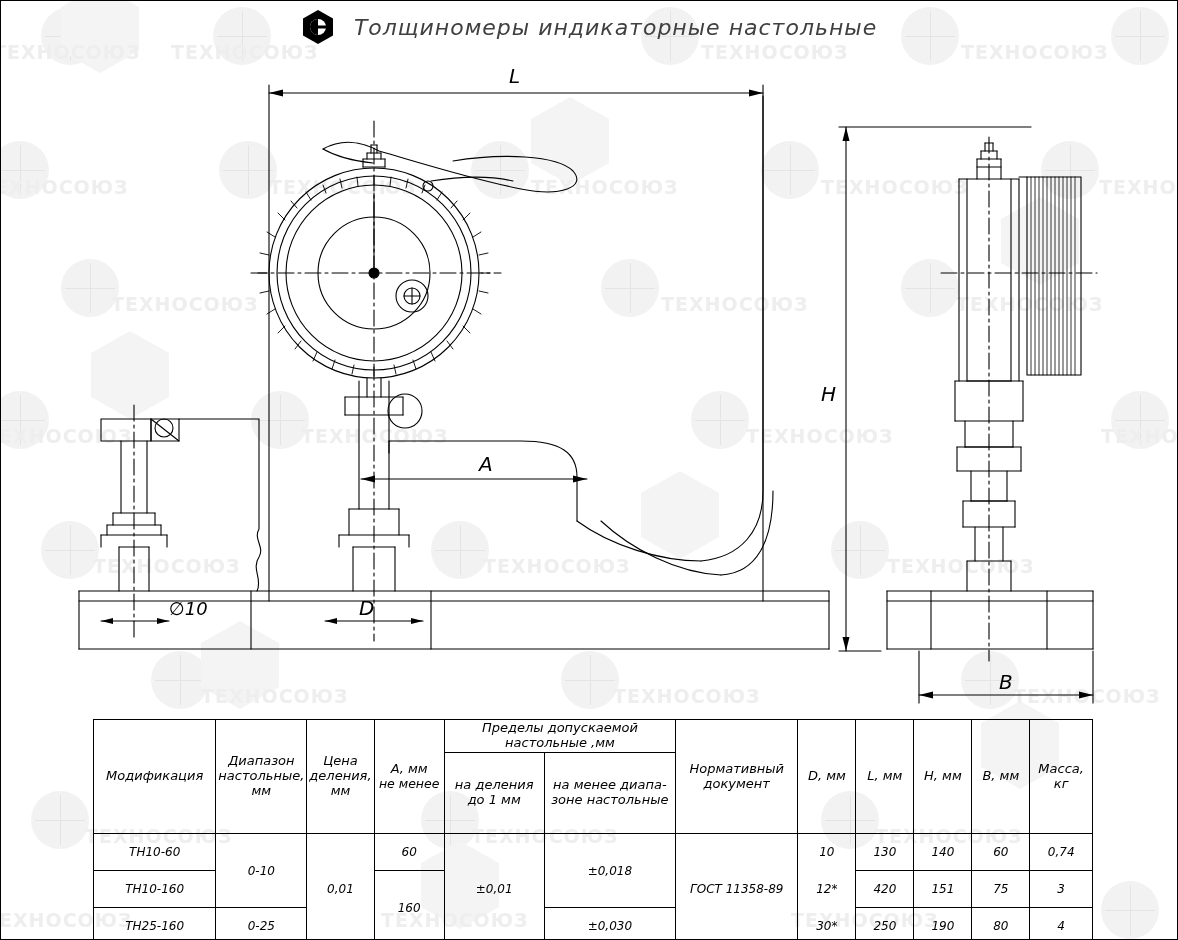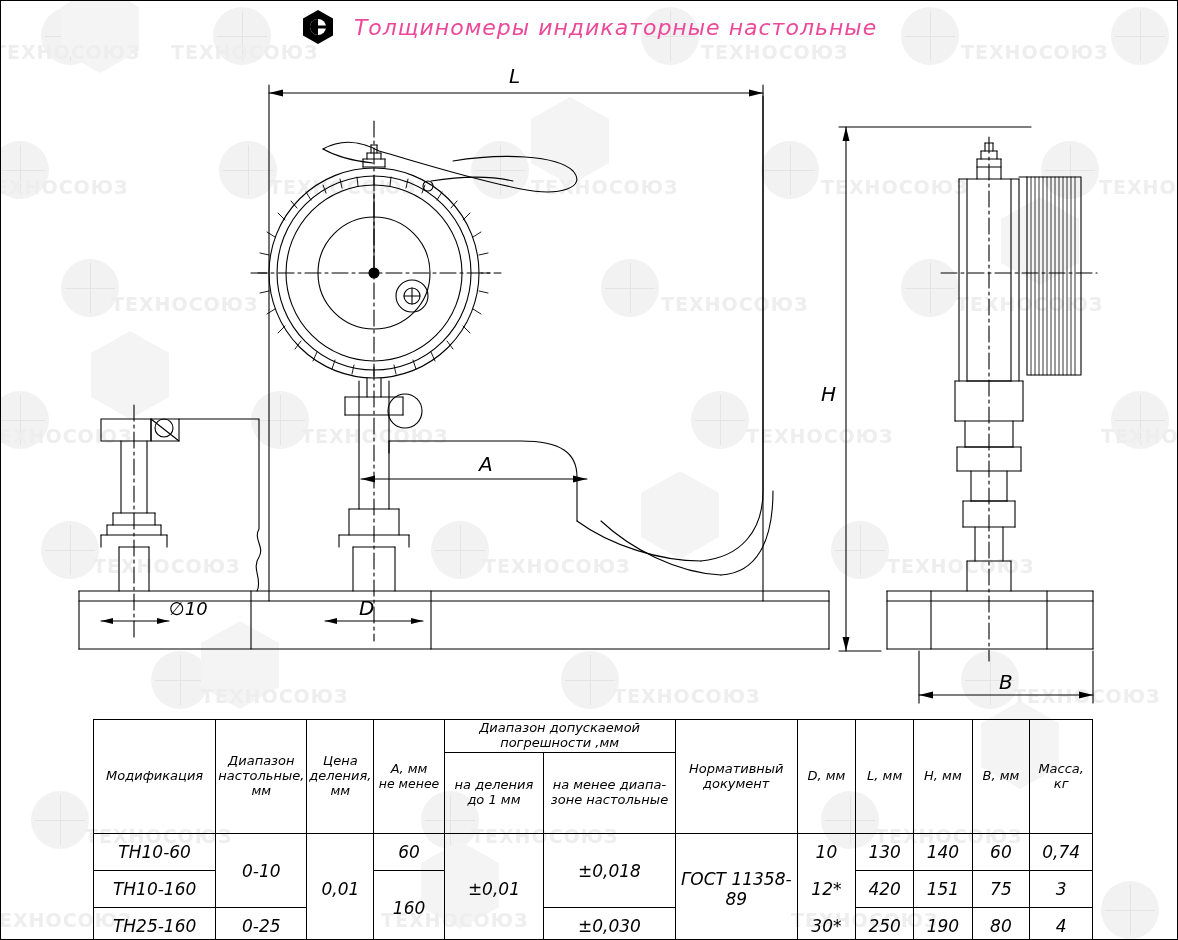--- a/index.html
+++ b/index.html
@@ -27,39 +27,39 @@
     border-top:1px solid #e4e4e4;
   }
   .wmhex{
     position:absolute;width:78px;height:88px;background:#f4f4f4;
     clip-path:polygon(50% 0%,100% 25%,100% 75%,50% 100%,0% 75%,0% 25%);
   }
   
   #header{position:absolute;left:0;top:8px;width:100%;text-align:center;}
   #title{
     display:inline-block;font-family:"DejaVu Sans",sans-serif;font-style:italic;
-    font-size:22px;letter-spacing:1px;color:#ec4899;vertical-align:middle;
+    font-size:22px;letter-spacing:1px;color:#404040;vertical-align:middle;
   }
   #logo{
     display:inline-block;width:34px;height:36px;vertical-align:middle;margin-right:14px;
   }
   
   #draw{position:absolute;left:0;top:0;width:1178px;height:940px;}
   
   #spec{
     position:absolute;left:92px;top:718px;width:1000px;
     border-collapse:collapse;font-family:"DejaVu Sans",sans-serif;
     font-style:italic;font-size:13.5px;color:#000;background:transparent;
   }
   #spec td,#spec th{
     border:1px solid #000;text-align:center;vertical-align:middle;
     padding:1px 2px;font-weight:normal;background:transparent;
   }
   #spec thead td{font-size:13px;line-height:1.15;height:78px;}
-  #spec tbody td{height:34px;font-size:17px;}
+  #spec tbody td{height:34px;font-size:12px;}
   .hdr-sub{font-size:12.5px;}
 </style>
 </head>
 <body>
 
 <div id="page">
 
   <div id="wm">
 
     <div class="wmglobe" style="left:40px;top:6px;"></div>
@@ -421,21 +421,21 @@
         </td>
         <td rowspan="2" style="width:62px">
           <div>Цена</div>
           <div>деления,</div>
           <div>мм</div>
         </td>
         <td rowspan="2" style="width:66px">
           <div>А, мм</div>
           <div class="hdr-sub">не менее</div>
         </td>
-        <td colspan="2" style="height:30px">Диапазон допускаемой погрешности ,мм</td>
+        <td colspan="2" style="height:30px">Пределы допускаемой настольные ,мм</td>
         <td rowspan="2" style="width:118px">
           <div>Нормативный</div>
           <div>документ</div>
         </td>
         <td rowspan="2" style="width:54px">D, мм</td>
         <td rowspan="2" style="width:54px">L, мм</td>
         <td rowspan="2" style="width:54px">Н, мм</td>
         <td rowspan="2" style="width:54px">В, мм</td>
         <td rowspan="2" style="width:58px">
           <div>Масса,</div>

